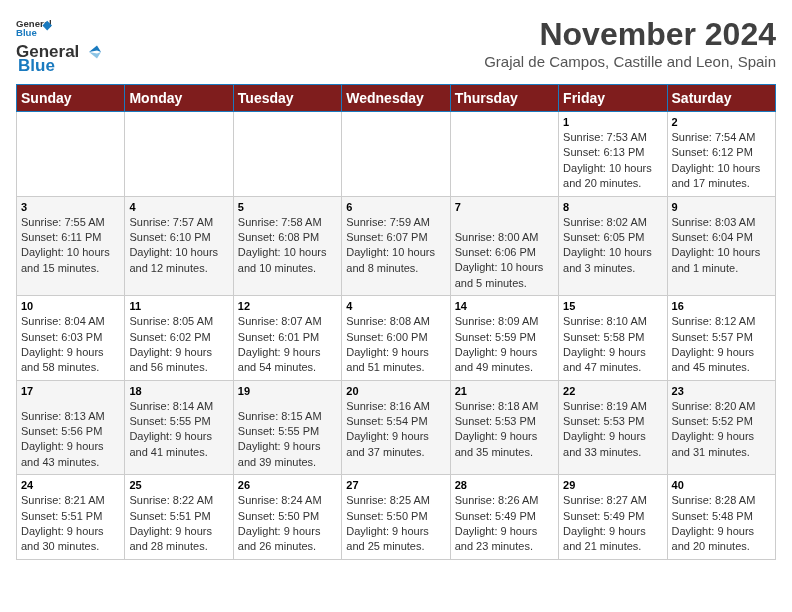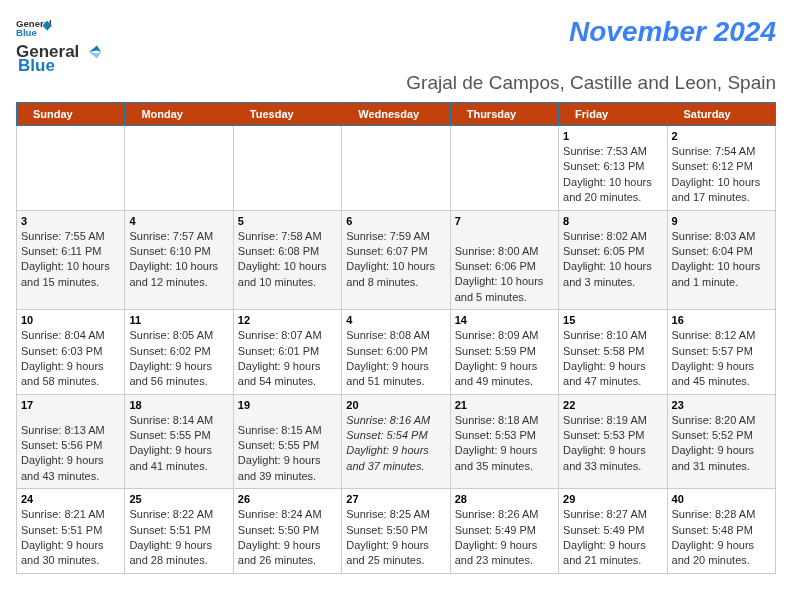--- a/index.html
+++ b/index.html
@@ -22,41 +22,39 @@
       align-items: flex-start;
     }
     .logo-icon {
       width: 36px;
       height: 24px;
     }
     .title-block {
       text-align: right;
     }
     .month-title {
-      font-size: 28px;
+      font-size: 32px;
       font-weight: bold;
-      color: #3b82f6;
-      font-style: italic;
+      color: #404040;
     }
     .subtitle {
-      font-size: 19px;
+      font-size: 15px;
       color: #555;
-      margin-top: 24px;
     }
     .calendar {
       width: 100%;
       border-collapse: collapse;
       font-size: 10px;
     }
     .calendar thead th {
-      background-color: #c2410c;
+      background-color: #7f1d1d;
       color: #fff;
-      padding: 5px 16px;
+      padding: 5px 4px;
       text-align: left;
-      font-size: 11px;
+      font-size: 14px;
       font-weight: bold;
       border: 1px solid #1a7abf;
     }
     .calendar tbody td {
       border: 1px solid #ccc;
       vertical-align: top;
       padding: 4px;
       width: 108px;
       min-height: 80px;
       height: 80px;
@@ -258,21 +256,21 @@
         </td>
         <td>
           <span class="day-number">19</span>
           <div class="day-info" style="white-space: pre-line; margin-top: 12px;">Sunrise: 8:15 AM
 Sunset: 5:55 PM
 Daylight: 9 hours
 and 39 minutes.</div>
         </td>
         <td>
           <span class="day-number">20</span>
-          <div class="day-info" style="white-space: pre-line; font-style: italic;">Sunrise: 8:16 AM
+          <div class="day-info" style="white-space: pre-line;">Sunrise: 8:16 AM
 Sunset: 5:54 PM
 Daylight: 9 hours
 and 37 minutes.</div>
         </td>
         <td>
           <span class="day-number">21</span>
           <div class="day-info" style="white-space: pre-line;">Sunrise: 8:18 AM
 Sunset: 5:53 PM
 Daylight: 9 hours
 and 35 minutes.</div>

